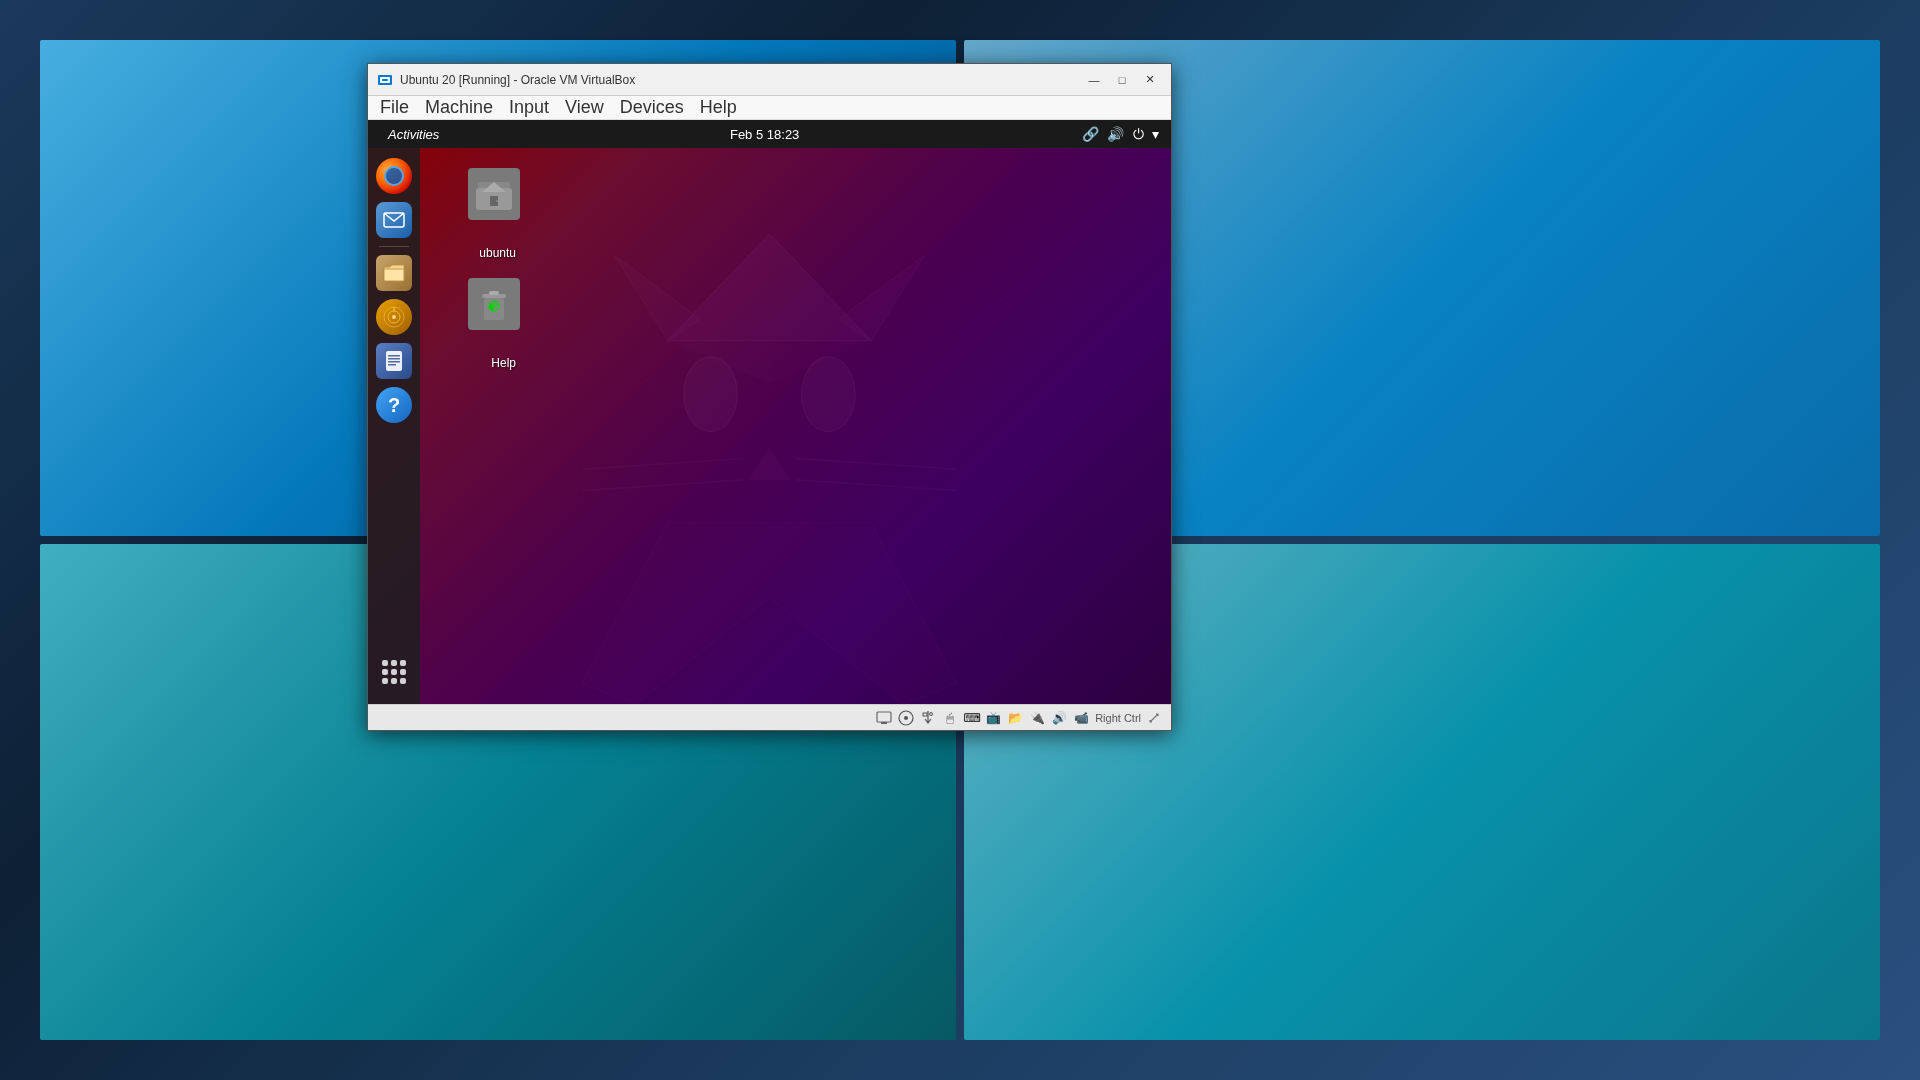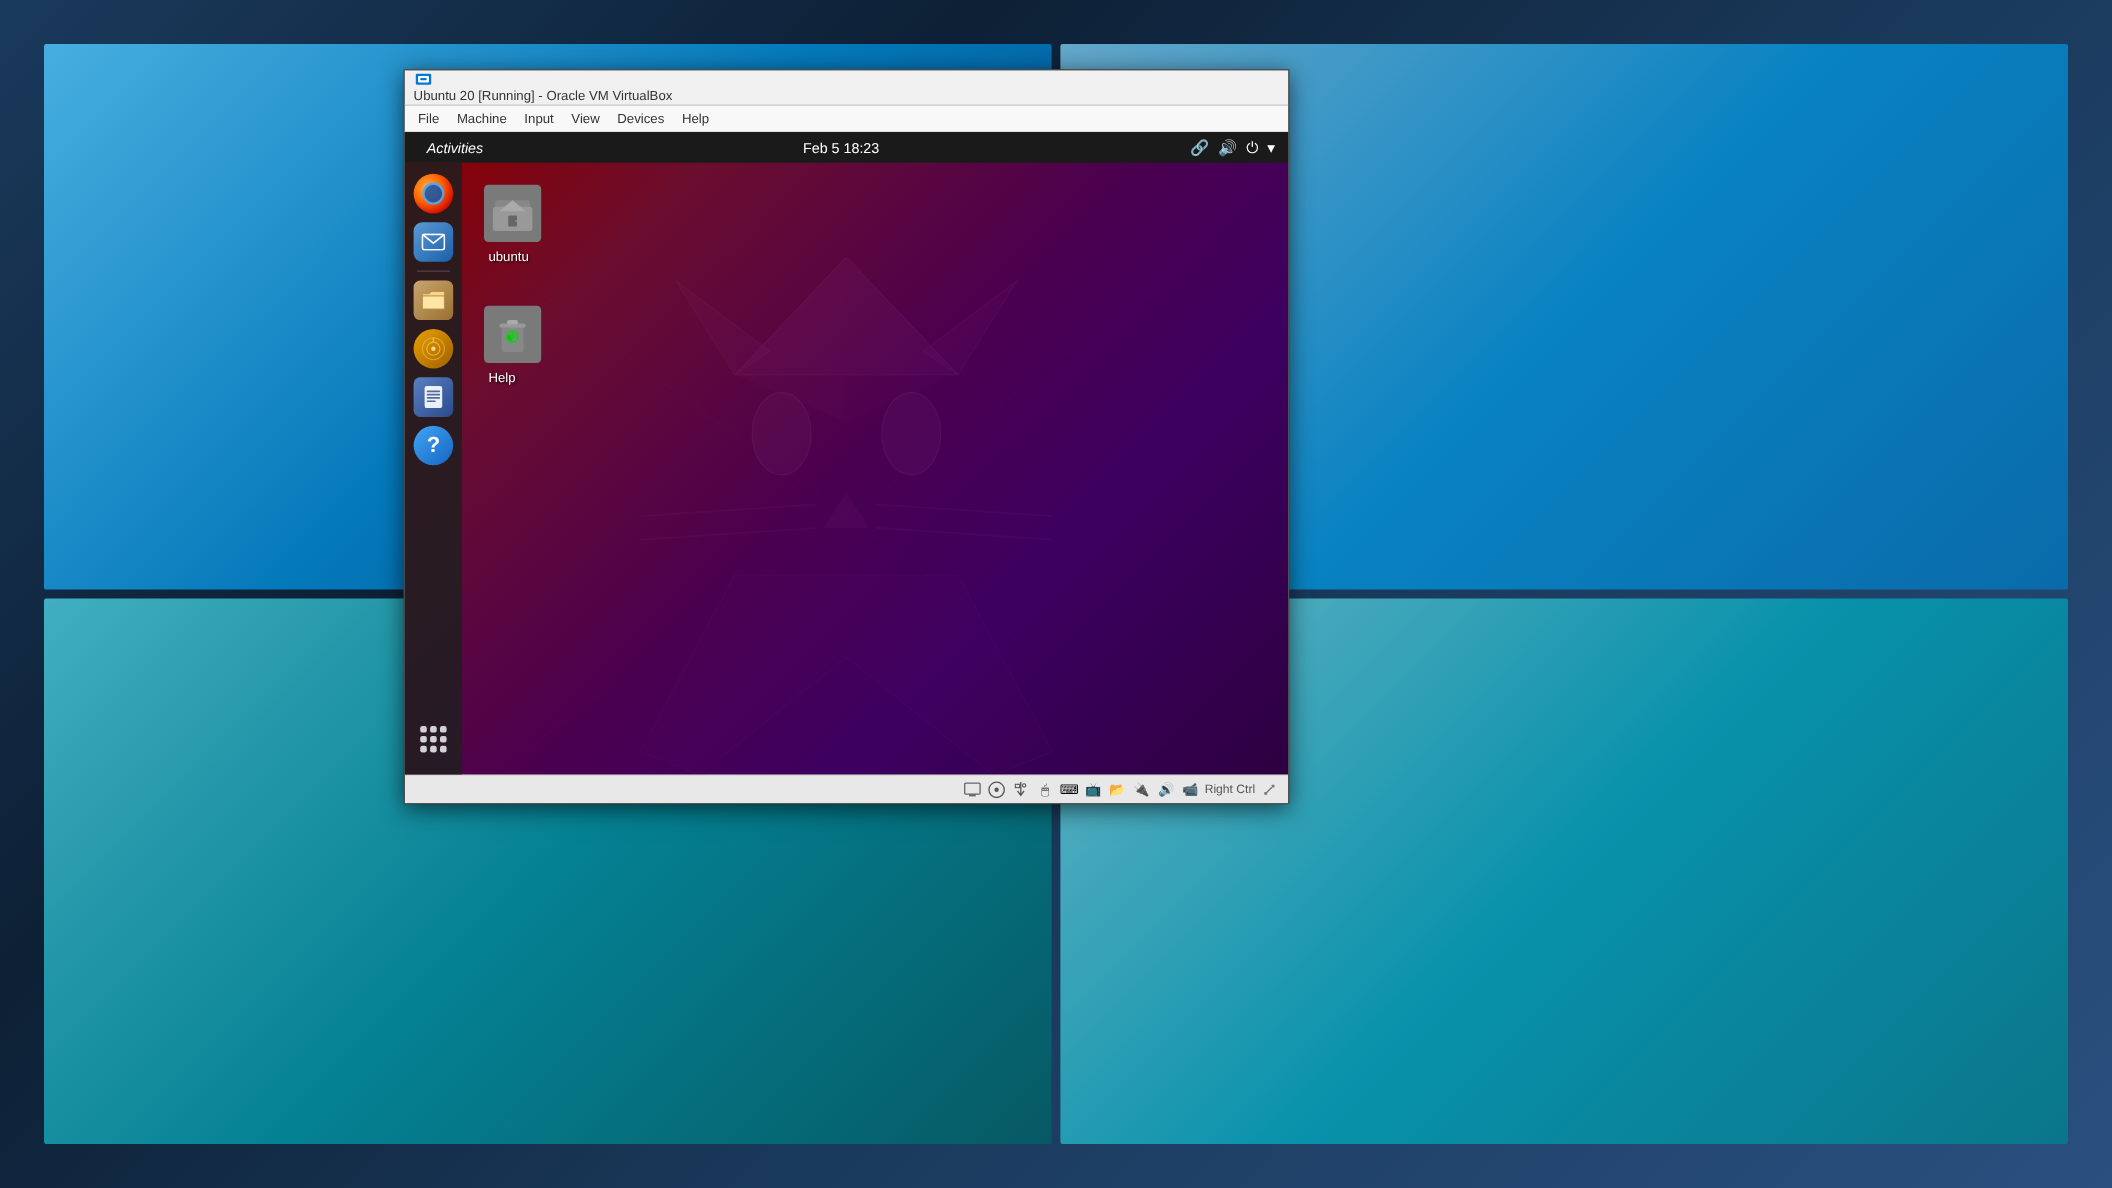--- a/index.html
+++ b/index.html
@@ -48,24 +48,24 @@
       box-shadow: 0 4px 20px rgba(0,0,0,0.6);
       display: flex;
       flex-direction: column;
     }
 
     
     .title-bar {
       height: 32px;
       background: #f0f0f0;
       display: flex;
+      align-items: center;
       padding: 0 8px;
       border-bottom: 1px solid #ccc;
       flex-shrink: 0;
-      flex-direction: column;
     }
     .title-bar-icon {
       width: 18px;
       height: 18px;
       margin-right: 6px;
       display: flex;
       align-items: center;
       justify-content: center;
       font-size: 14px;
     }
@@ -96,21 +96,21 @@
       height: 24px;
       background: #f8f8f8;
       display: flex;
       align-items: center;
       padding: 0 4px;
       border-bottom: 1px solid #ddd;
       flex-shrink: 0;
     }
     .menu-item {
       padding: 2px 8px;
-      font-size: 12px;
+      font-size: 18px;
       color: #333;
       cursor: pointer;
     }
 
     
     .vm-content {
       flex: 1;
       display: flex;
       flex-direction: column;
       overflow: hidden;
@@ -188,23 +188,24 @@
     
     .desktop-icons {
       flex: 1;
       position: relative;
       padding: 20px;
     }
     .desktop-icon {
       position: absolute;
       display: flex;
       flex-direction: column;
-      align-items: flex-start;
+      align-items: flex-end;
       cursor: pointer;
       width: 80px;
+      gap: 20px;
     }
     .icon-img {
       width: 52px;
       height: 52px;
       border-radius: 6px;
       display: flex;
       align-items: center;
       justify-content: center;
       font-size: 28px;
       margin-bottom: 4px;

